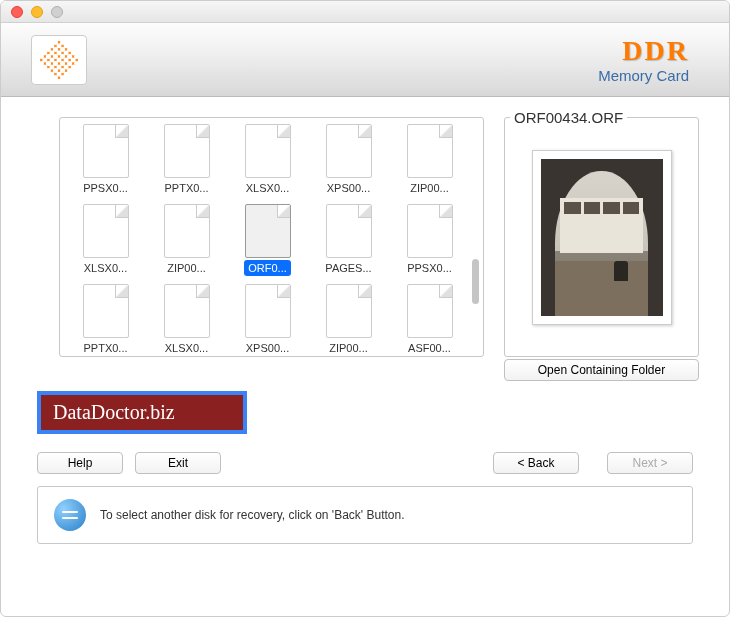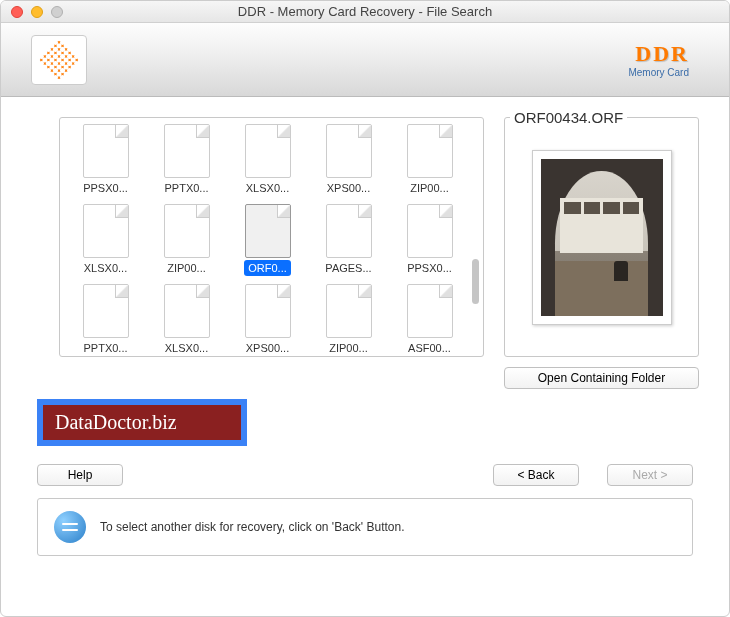--- a/index.html
+++ b/index.html
@@ -66,28 +66,28 @@
         radial-gradient(circle, #ff7a00 1.2px, transparent 1.2px) 0 0/5px 5px,
         #fff;
       transform: rotate(45deg);
     }
     .brand {
       text-align: right;
       padding-right: 10px;
     }
     .brand-ddr {
       font-family: Georgia, serif;
-      font-size: 22px;
+      font-size: 28px;
       font-weight: bold;
       color: #ff7a00;
       letter-spacing: 2px;
       text-shadow: 1px 1px 1px rgba(0,0,0,0.2);
     }
     .brand-sub {
-      font-size: 10px;
+      font-size: 15px;
       color: #3a6ca8;
     }
     
     .content {
       padding: 20px 30px 0 30px;
       display: flex;
       gap: 20px;
     }
     .file-panel-wrapper {
       flex: 1;
@@ -222,36 +222,36 @@
       background: linear-gradient(#fff, #f2f2f2);
       border: 1px solid #c0c0c0;
       border-radius: 4px;
       font-size: 12px;
       padding: 3px 0;
       cursor: pointer;
       text-align: center;
     }
     .mac-btn.disabled { color: #aaa; cursor: default; margin-left: 16px; }
     .open-folder-row {
-      margin-top: 10px;
+      margin-top: 2px;
       display: flex;
       justify-content: flex-end;
       padding-right: 30px;
     }
     .open-folder-btn { width: 195px; }
     
     .badge {
       margin: 10px 0 0 36px;
       width: 210px;
       background: #8a2020;
       color: #fff;
       font-family: Georgia, serif;
       font-size: 20px;
       padding: 6px 12px;
-      border: 6px solid #3b82f6;
+      border: 4px solid #3b82f6;
     }
     
     .bottom-btns {
       display: flex;
       padding: 18px 36px 8px 36px;
       align-items: center;
     }
     .bottom-btns .mac-btn { width: 86px; }
     .bottom-btns .spacer { flex: 1; }
     .btn-gap { width: 12px; }
@@ -286,21 +286,20 @@
   </style>
 </head>
 <body>
 
 <div class="titlebar">
   <div class="traffic-lights">
     <div class="traffic-light tl-red"></div>
     <div class="traffic-light tl-yellow"></div>
     <div class="traffic-light tl-green"></div>
   </div>
-  <div class="title-text">DDR - Memory Card Recovery - File Search</div>
 </div>
 
 <div class="header-banner">
   <div class="logo-box">
     <div class="logo-grid"></div>
   </div>
   <div class="brand">
     <div class="brand-ddr">DDR</div>
     <div class="brand-sub">Memory Card</div>
   </div>
@@ -402,20 +401,21 @@
 
 <div class="open-folder-row">
   <button class="mac-btn open-folder-btn">Open Containing Folder</button>
 </div>
 
 <div class="badge">DataDoctor.biz</div>
 
 <div class="bottom-btns">
   <button class="mac-btn">Help</button>
   <div class="btn-gap"></div>
+  <button class="mac-btn">Exit</button>
   <div class="spacer"></div>
   <button class="mac-btn">&lt; Back</button>
   <div class="btn-gap"></div>
   <button class="mac-btn disabled">Next &gt;</button>
 </div>
 
 <div class="hint-box">
   <div class="hint-icon"></div>
   <div>To select another disk for recovery, click on 'Back' Button.</div>
 </div>

